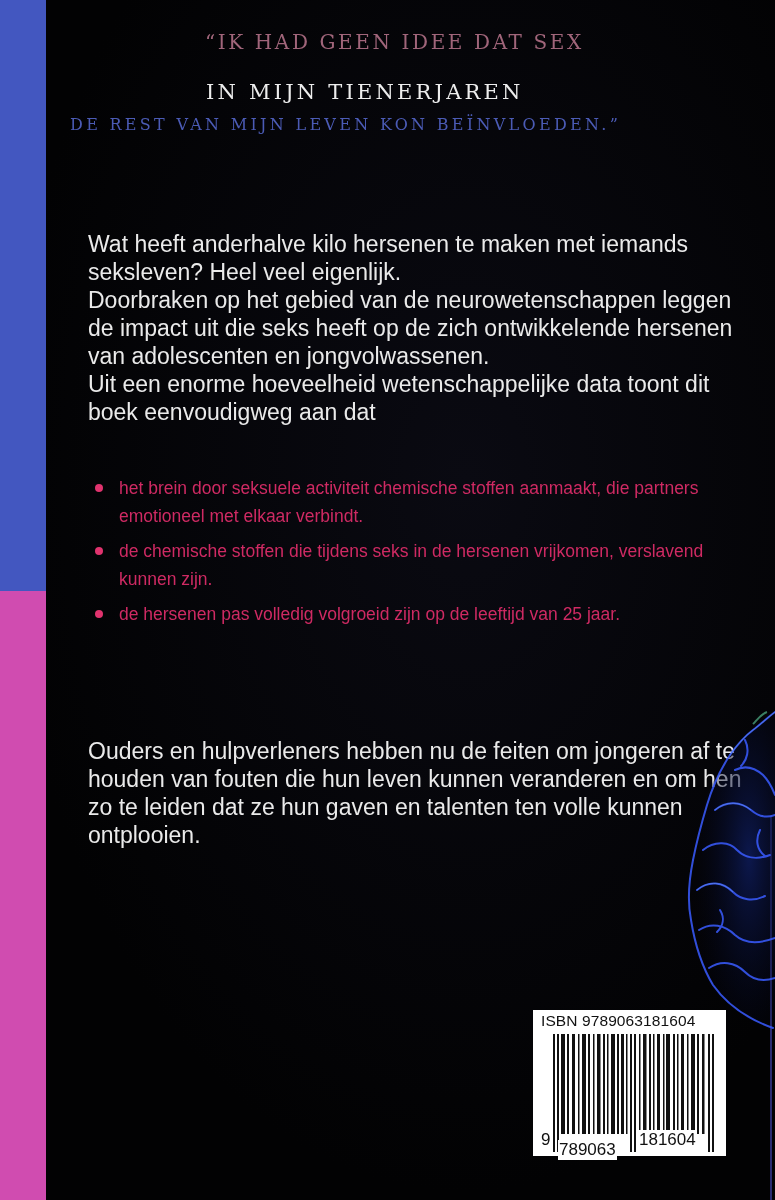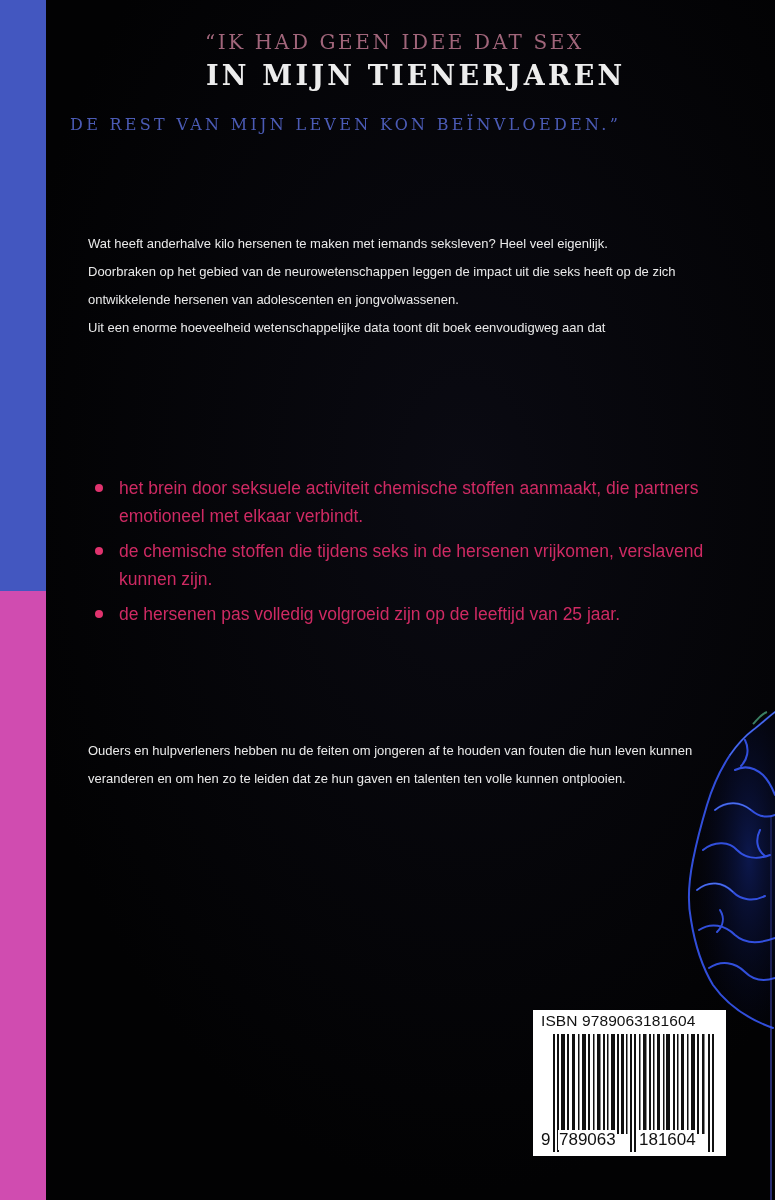--- a/index.html
+++ b/index.html
@@ -35,35 +35,34 @@
       font-family: "DejaVu Serif", serif;
       white-space: nowrap;
     }
     .q1 {
       left: 205px; top: 22px;
       font-size: 20px; letter-spacing: 2.6px;
       color: #a0657a;
       margin-top: 8px;
     }
     .q2 {
-      left: 206px; top: 60px;
-      font-size: 27px; letter-spacing: 3.2px;
+      left: 206px; top: 80px;
+      font-size: 21px; letter-spacing: 3.2px;
       color: #ededed;
-      font-weight: bold;
     }
     .q3 {
       left: 70px; top: 115px;
       font-size: 16px; letter-spacing: 3.3px;
       color: #4b5bb5;
     }
     .body-text {
       position: absolute;
       left: 88px; width: 660px;
       font-family: "Liberation Sans", sans-serif;
-      font-size: 13px;
+      font-size: 23px;
       line-height: 28px;
       color: #eaeaea;
     }
     .intro { top: 230px; }
     .intro p { margin: 0; }
     .bullets {
       position: absolute;
       left: 88px; top: 466px; width: 660px;
       margin: 8px; padding: 0;
       list-style: none;
@@ -118,21 +117,21 @@
       font-family: "Liberation Sans", sans-serif;
       font-size: 17px;
       color: #111;
     }
     .isbn-bottom span {
       position: absolute; top: -2px;
       background: #fff;
       padding: 0 1px;
     }
     .isbn-first { left: 3px; }
-    .isbn-left { left: 21px; }
+    .isbn-left { left: 21px; margin-top: 10px; }
     .isbn-right { left: 101px; }
   </style>
 </head>
 <body>
 
 <div class="cover">
 
   <div class="stripe-blue"></div>
   <div class="stripe-pink"></div>
   <div class="right-line"></div>

